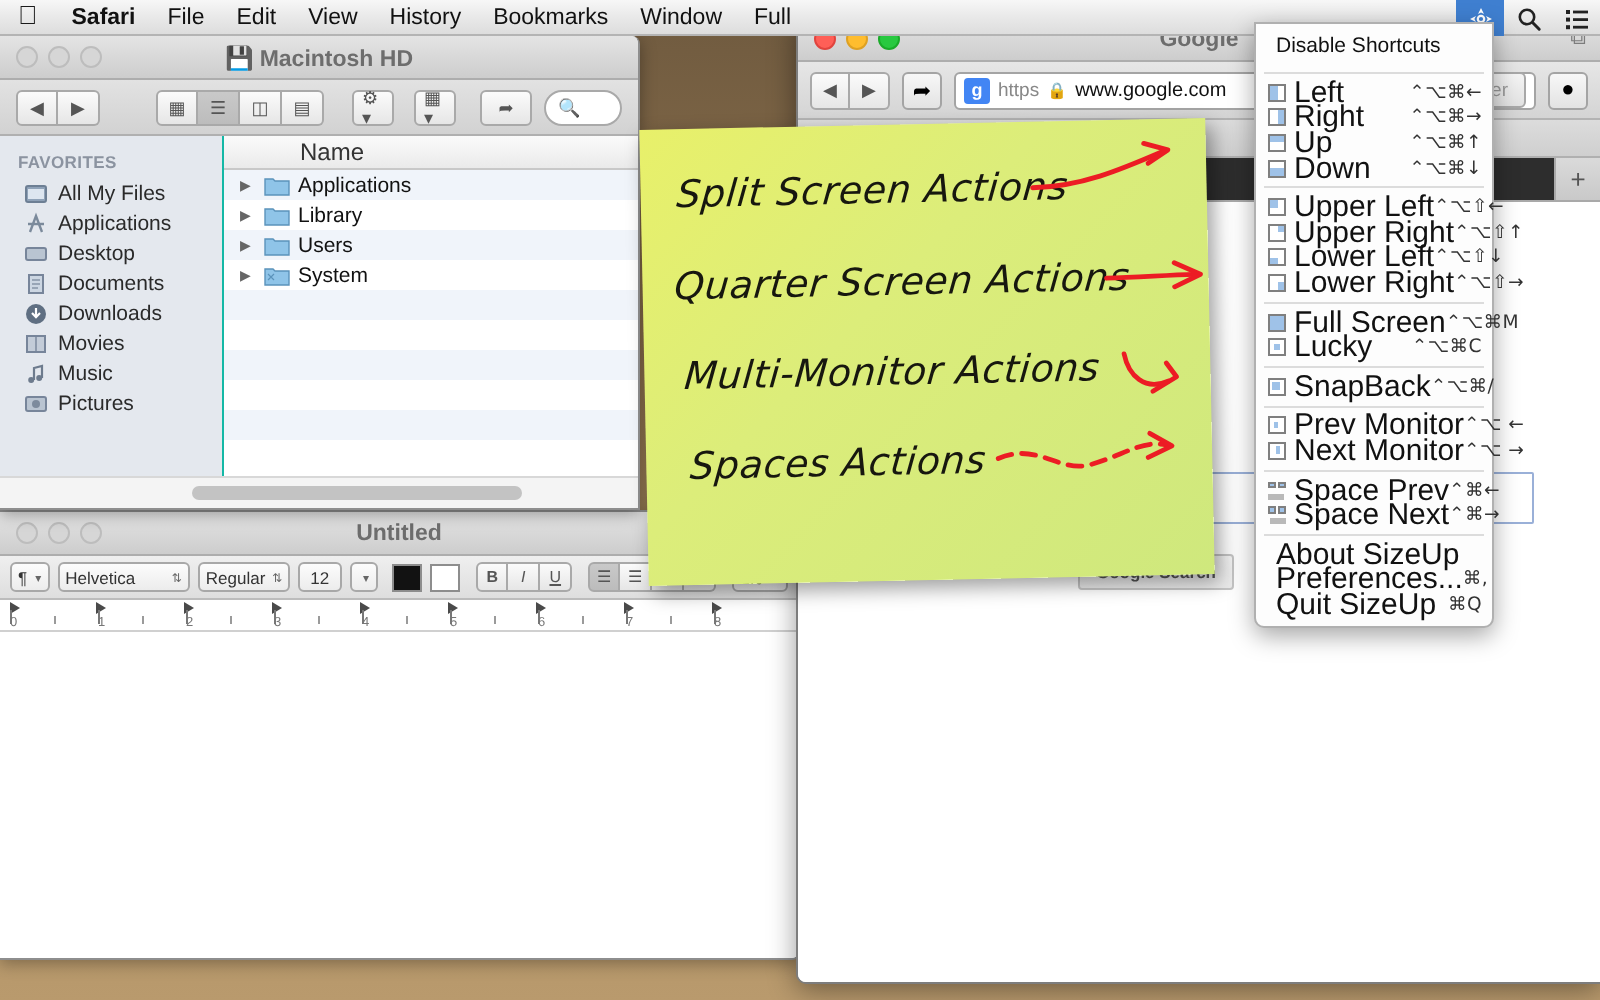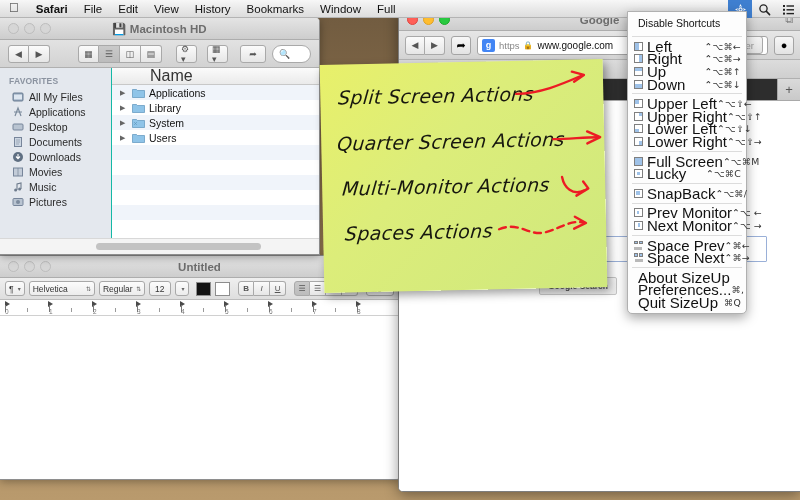--- a/index.html
+++ b/index.html
@@ -105,21 +105,21 @@
     display: flex; align-items: center; gap: 5px;
     padding: 1px 0 1px 12px; height: 15px;
     font-size: 10.5px; color: #2a2a2a;
   }
   .side-ico { width: 12px; height: 12px; flex: 0 0 12px; }
   #filelist { flex: 1; background: #fff; overflow: hidden; }
   .fl-head {
     height: 17px; background: linear-gradient(180deg,#fbfbfb,#eaeaea);
     border-bottom: 1px solid #c8c8c8;
     display: flex; align-items: center;
-    font-size: 16px; color: #333; padding-left: 38px;
+    font-size: 12px; color: #333; padding-left: 38px;
   }
   .fl-row {
     height: 15px; display: flex; align-items: center;
     font-size: 10.5px; color: #111; padding-left: 8px; gap: 4px;
   }
   .fl-row:nth-child(even) { background: #f0f4fa; }
   .fl-row.blank { color: transparent; }
   .disc { width: 8px; font-size: 7px; color: #666; }
   .folder-ico { width: 13px; height: 11px; flex: 0 0 13px; }
   #finder-scroll {
@@ -426,30 +426,30 @@
           <span class="disc">▶</span>
           <svg class="folder-ico" viewBox="0 0 13 11">
               <path d="M0.5 2.5h4l1 1h7v7h-12z" fill="#8fc4e8" stroke="#5b93bb" stroke-width=".7"></path>
             </svg>
           <span>Library</span>
         </div>
         <div class="fl-row">
           <span class="disc">▶</span>
           <svg class="folder-ico" viewBox="0 0 13 11">
               <path d="M0.5 2.5h4l1 1h7v7h-12z" fill="#8fc4e8" stroke="#5b93bb" stroke-width=".7"></path>
-              <path d="M2 5l3 3M5 5l-3 3" stroke="#5b93bb" stroke-width=".6"></path>
-            </svg>
-          <span>System</span>
+            </svg>
+          <span>Users</span>
         </div>
         <div class="fl-row">
           <span class="disc">▶</span>
           <svg class="folder-ico" viewBox="0 0 13 11">
               <path d="M0.5 2.5h4l1 1h7v7h-12z" fill="#8fc4e8" stroke="#5b93bb" stroke-width=".7"></path>
-            </svg>
-          <span>Users</span>
+              <path d="M2 5l3 3M5 5l-3 3" stroke="#5b93bb" stroke-width=".6"></path>
+            </svg>
+          <span>System</span>
         </div>
         <div class="fl-row blank">&nbsp;</div>
         <div class="fl-row blank">&nbsp;</div>
         <div class="fl-row blank">&nbsp;</div>
         <div class="fl-row blank">&nbsp;</div>
         <div class="fl-row blank">&nbsp;</div>
         <div class="fl-row blank">&nbsp;</div>
       </div>
     </div>
 

